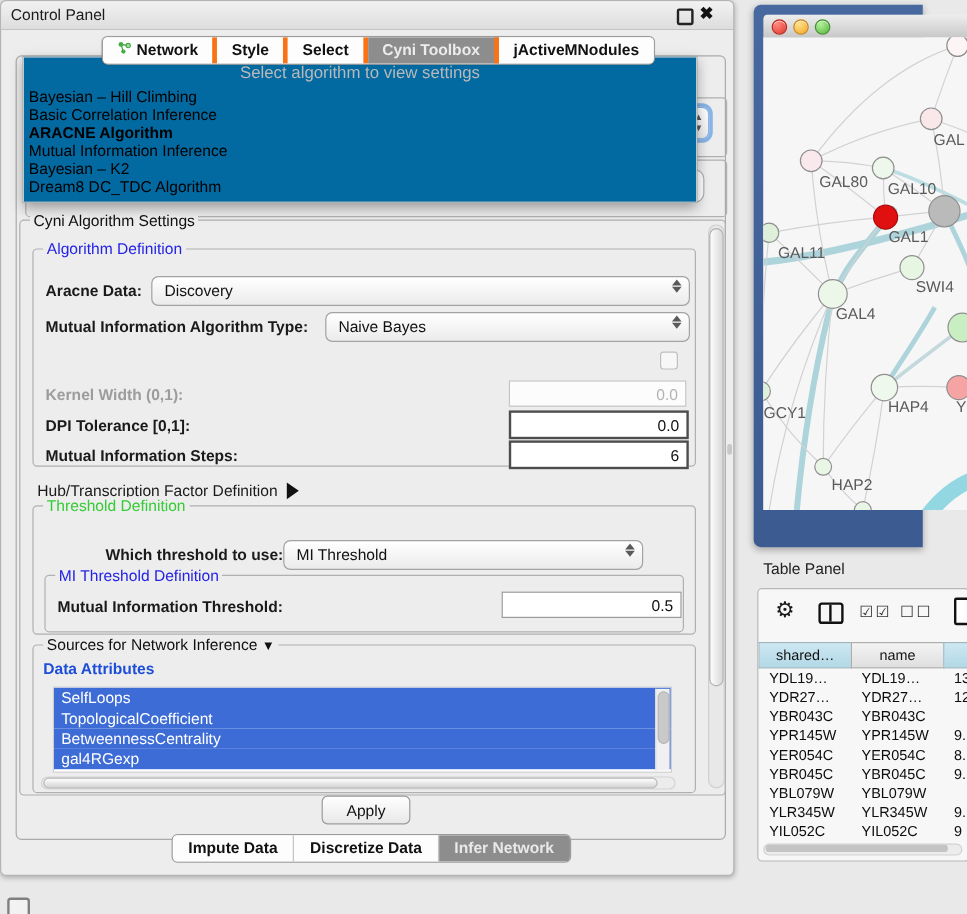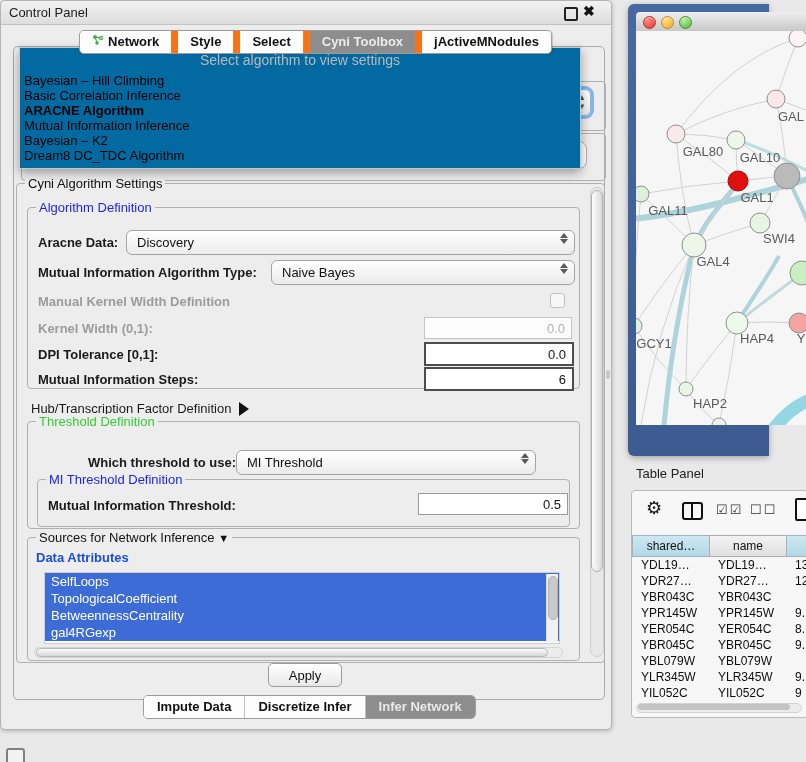--- a/index.html
+++ b/index.html
@@ -14,21 +14,21 @@
       border-bottom:1px solid #c2c2c2;border-radius:5px 5px 0 0;}
   #cp-title{left:8px;top:4px;font-size:13px;color:#1c1c1c;}
   #cp-float{left:563px;top:6px;width:10px;height:10px;border:2px solid #222;border-radius:2px;background:transparent;}
   #cp-close{left:582px;top:2px;font-size:14px;font-weight:bold;color:#111;}
 
   
   #tabbar{left:50%;top:29px;transform:translateX(-48%);display:inline-flex;z-index:6;
       border:1px solid #9b9b9b;border-radius:5px;overflow:hidden;background:#fff;
       box-shadow:0 0 1px rgba(0,0,0,.15);}
   .tab{padding:3px 12px 4px 12px;font-size:13px;font-weight:600;color:#111;background:#fdfdfd;
-      border-right:7px solid #f97316;display:flex;align-items:center;gap:4px;white-space:nowrap;}
+      border-right:4px solid #f97316;display:flex;align-items:center;gap:4px;white-space:nowrap;}
   .tab:last-child{border-right:none;}
   .tab.selected{background:#8d8d8d;color:#ececec;}
 
   
   #content-box{left:12px;top:45px;width:590px;height:652px;border:1px solid #aaa;
       border-radius:5px;background:#ededed;}
 
   
   #inference-group{left:20px;top:80px;width:583px;height:48px;border:1px solid #b0b0b0;border-radius:4px;}
   #algo-combo-behind{left:30px;top:88px;width:558px;height:25px;border:1px solid #8fb4e6;border-radius:6px;
@@ -211,21 +211,20 @@
 
     <span class="row-label" style="left:10px;top:57px;">Mutual Information Algorithm Type:</span>
     <div class="combo" style="left:243px;top:52px;width:292px;">
       <span>Naive Bayes</span>
       <span class="arrows">
           <i class="up"></i>
           <i class="dn"></i>
         </span>
     </div>
 
-    <span class="row-label disabled" style="left:10px;top:86px;">Manual Kernel Width Definition</span>
     <div class="checkbox" style="left:522px;top:85px;"></div>
 
     <span class="row-label disabled" style="left:10px;top:113px;text-align:center;">Kernel Width (0,1):</span>
     <div class="tfield disabled" style="left:396px;top:109px;width:140px;height:20px;">
       <span>0.0</span>
     </div>
 
     <span class="row-label" style="left:10px;top:139px;">DPI Tolerance [0,1]:</span>
     <div class="tfield strong" style="left:396px;top:134px;width:140px;height:20px;">
       <span>0.0</span>
@@ -280,21 +279,21 @@
     </div>
     <div id="attr-hscroll">
       <div id="attr-hthumb"></div>
     </div>
   </div>
 
   <div class="abs" id="apply-btn">Apply</div>
 
   <div class="abs" id="bottom-tabbar">
       <div class="btab">Impute Data</div>
-      <div class="btab">Discretize Infer</div>
+      <div class="btab">Discretize Data</div>
       <div class="btab selected">Infer Network</div>
     </div>
 </div>
 
 <div class="abs" id="divider-handle"></div>
 
 <div class="abs" id="net-frame">
   <div id="net-titlebar">
     <span class="light" id="light-close"></span>
     <span class="light" id="light-min"></span>

